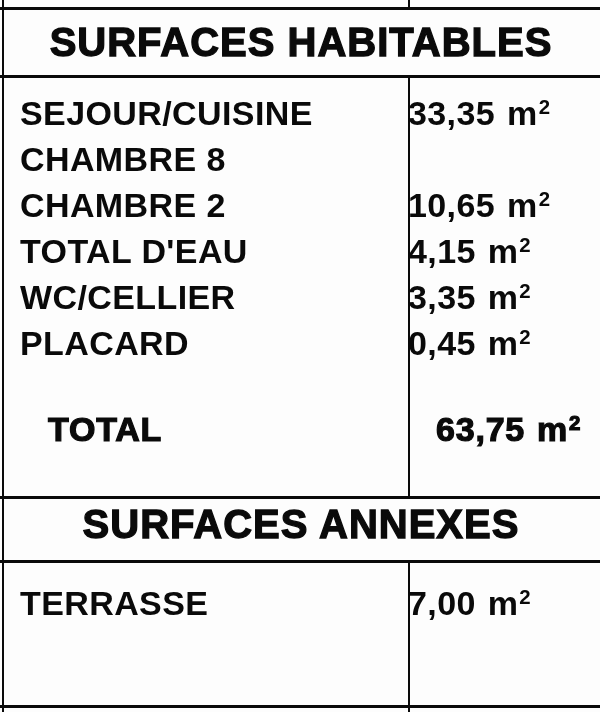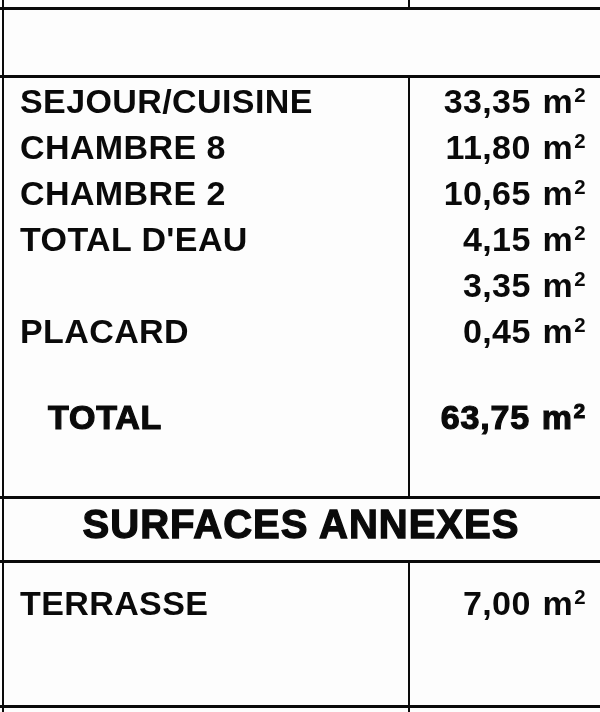--- a/index.html
+++ b/index.html
@@ -35,39 +35,39 @@
   .band-1{top:10px;height:64px;}
   .band-2{top:499px;height:51px;}
   .section-title{
     font-size:40px;font-weight:800;letter-spacing:1px;
     -webkit-text-stroke:1.3px var(--ink);
     white-space:nowrap;
   }
   
   .rows-main{
     position:absolute;left:4px;top:78px;width:594px;
-    padding-top:0;
+    padding-top:12px;
   }
   .rows-annex{
     position:absolute;left:4px;top:533px;width:594px;height:140px;
     display:flex;flex-direction:column;justify-content:center;
   }
   .row{
     display:flex;align-items:center;height:46px;
     font-size:34px;font-weight:600;letter-spacing:0.4px;
   }
   .row .label{
     width:404px;box-sizing:border-box;
     padding-left:16px;
     white-space:nowrap;overflow:hidden;
   }
   .row .value{
     flex:1;box-sizing:border-box;
     padding-right:12px;
-    text-align:right;white-space:nowrap;
+    white-space:nowrap;
   }
   .unit{margin-left:0.35em;}
   .unit sup{
     font-size:0.60em;
     position:relative;top:-0.52em;
     margin-left:1px;
     vertical-align:baseline;
   }
   .spacer{height:40px;}
   .row.heavy{
@@ -85,52 +85,53 @@
   <div class="hline hl-1"></div>
   <div class="hline hl-2"></div>
   <div class="hline hl-3"></div>
   <div class="hline hl-4"></div>
   <div class="hline hl-5"></div>
   <div class="vline v-left"></div>
   <div class="vline v-div-top"></div>
   <div class="vline v-div-main"></div>
   <div class="vline v-div-bottom"></div>
 
+  <div class="band band-1">
+    <span class="section-title">SURFACES HABITABLES</span>
+  </div>
 
   <div class="rows-main">
 
     <div class="row">
       <div class="label">SEJOUR/CUISINE</div>
       <div class="value">
         <span>33,35</span><span class="unit"><span>m</span><sup>2</sup></span>
       </div>
     </div>
 
     <div class="row">
       <div class="label">CHAMBRE 8</div>
-      <div class="value">
-        <span>11,80</span><span class="unit"><span>m</span><sup>2</sup></span>
-      </div>
     </div>
 
     <div class="row">
       <div class="label">CHAMBRE 2</div>
       <div class="value">
         <span>10,65</span><span class="unit"><span>m</span><sup>2</sup></span>
       </div>
     </div>
 
     <div class="row">
       <div class="label">TOTAL D'EAU</div>
       <div class="value">
         <span>4,15</span><span class="unit"><span>m</span><sup>2</sup></span>
       </div>
     </div>
 
     <div class="row">
+      <div class="label">WC/CELLIER</div>
       <div class="value">
         <span>3,35</span><span class="unit"><span>m</span><sup>2</sup></span>
       </div>
     </div>
 
     <div class="row">
       <div class="label">PLACARD</div>
       <div class="value">
         <span>0,45</span><span class="unit"><span>m</span><sup>2</sup></span>
       </div>

